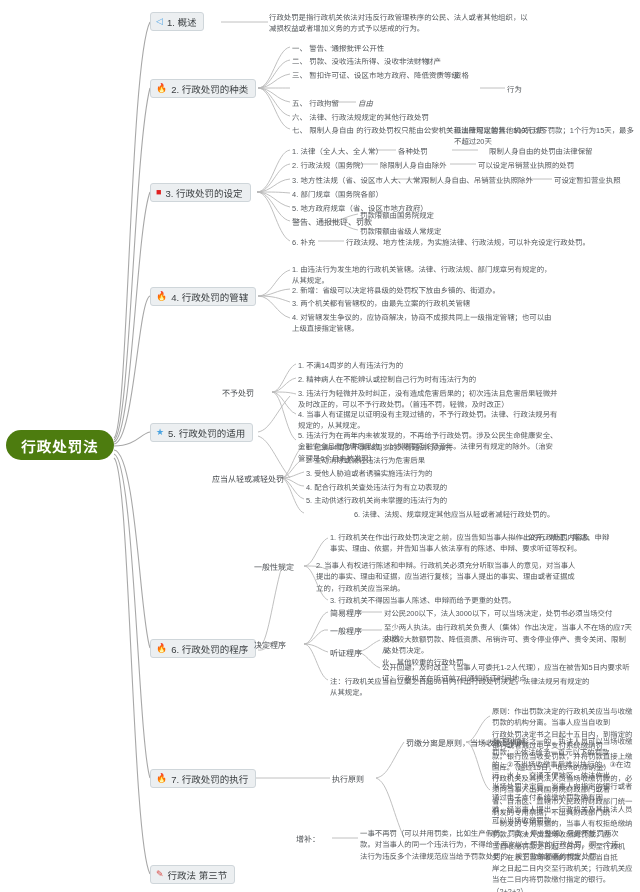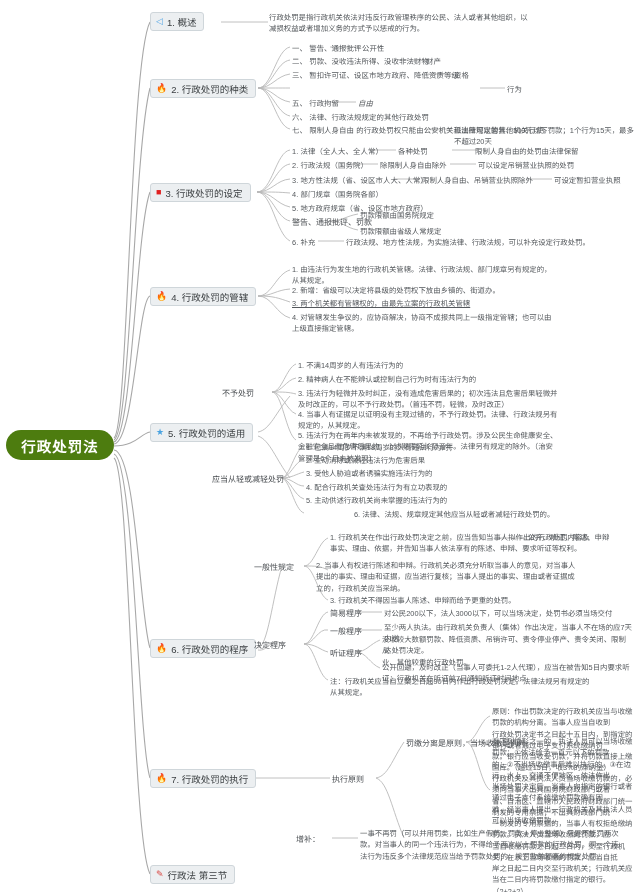--- a/index.html
+++ b/index.html
@@ -218,21 +218,21 @@
   <div class="tx num" style="left:292px; top:112px;">六、 法律、行政法规规定的其他行政处罚</div>
   <div class="tx num" style="left:292px; top:125px;">七、 限制人身自由 的行政处罚权只能由公安机关和法律规定的其他机关行使。</div>
   <div class="tx" style="left:454px; top:125px;">派出所可以警告、500元以下罚款；1个行为15天，最多不超过20天</div>
 
   <div class="l1" style="left:150px; top:183px;">
     <span class="ico ico-red">■</span>
     <span>3. 行政处罚的设定</span>
   </div>
   <div class="tx num" style="left:292px; top:146px;">1. 法律（全人大、全人常）</div>
   <div class="tx" style="left:398px; top:146px;">各种处罚</div>
-  <div class="tx" style="left:475px; top:146px;">限制人身自由的处罚由法律保留</div>
+  <div class="tx" style="left:489px; top:146px;">限制人身自由的处罚由法律保留</div>
   <div class="tx num" style="left:292px; top:160px;">2. 行政法规（国务院）</div>
   <div class="tx" style="left:380px; top:160px;">除限制人身自由除外</div>
   <div class="tx" style="left:478px; top:160px;">可以设定吊销营业执照的处罚</div>
   <div class="tx num" style="left:292px; top:175px;">3. 地方性法规（省、设区市人大、人常）</div>
   <div class="tx" style="left:422px; top:175px;">限制人身自由、吊销营业执照除外</div>
   <div class="tx" style="left:554px; top:175px;">可设定暂扣营业执照</div>
   <div class="tx num" style="left:292px; top:189px;">4. 部门规章（国务院各部）</div>
   <div class="tx num" style="left:292px; top:203px;">5. 地方政府规章（省、设区市地方政府）</div>
   <div class="tx mid" style="left:292px; top:217px;">警告、通报批评、罚款</div>
   <div class="tx" style="left:360px; top:210px;">罚款限额由国务院规定</div>
@@ -240,21 +240,21 @@
   <div class="tx num" style="left:292px; top:237px;">6. 补充</div>
   <div class="tx" style="left:346px; top:237px;">行政法规、地方性法规，为实施法律、行政法规，可以补充设定行政处罚。</div>
 
   <div class="l1" style="left:150px; top:287px;">
     <span class="ico ico-fire">🔥</span>
     <span>4. 行政处罚的管辖</span>
   </div>
   <div class="tx" style="left:292px; top:264px; width:340px;">1. 由违法行为发生地的行政机关管辖。法律、行政法规、部门规章另有规定的，
 从其规定。</div>
   <div class="tx" style="left:292px; top:285px; width:340px;">2. 新增：省级可以决定将县级的处罚权下放由乡镇的、街道办。</div>
-  <div class="tx" style="left:292px; top:298px; width:340px;text-decoration:underline;">3. 两个机关都有管辖权的，由最先立案的行政机关管辖</div>
+  <div class="tx" style="left:292px; top:298px; width:340px;">3. 两个机关都有管辖权的，由最先立案的行政机关管辖</div>
   <div class="tx" style="left:292px; top:312px; width:340px;">4. 对管辖发生争议的，应协商解决，协商不成报共同上一级指定管辖；也可以由
 上级直接指定管辖。</div>
 
   <div class="l1" style="left:150px; top:423px;">
     <span class="ico ico-star">★</span>
     <span>5. 行政处罚的适用</span>
   </div>
   <div class="tx mid" style="left:222px; top:388px;">不予处罚</div>
   <div class="tx" style="left:298px; top:360px; width:336px;">1. 不满14周岁的人有违法行为的</div>
   <div class="tx" style="left:298px; top:374px; width:336px;">2. 精神病人在不能辨认或控制自己行为时有违法行为的</div>

